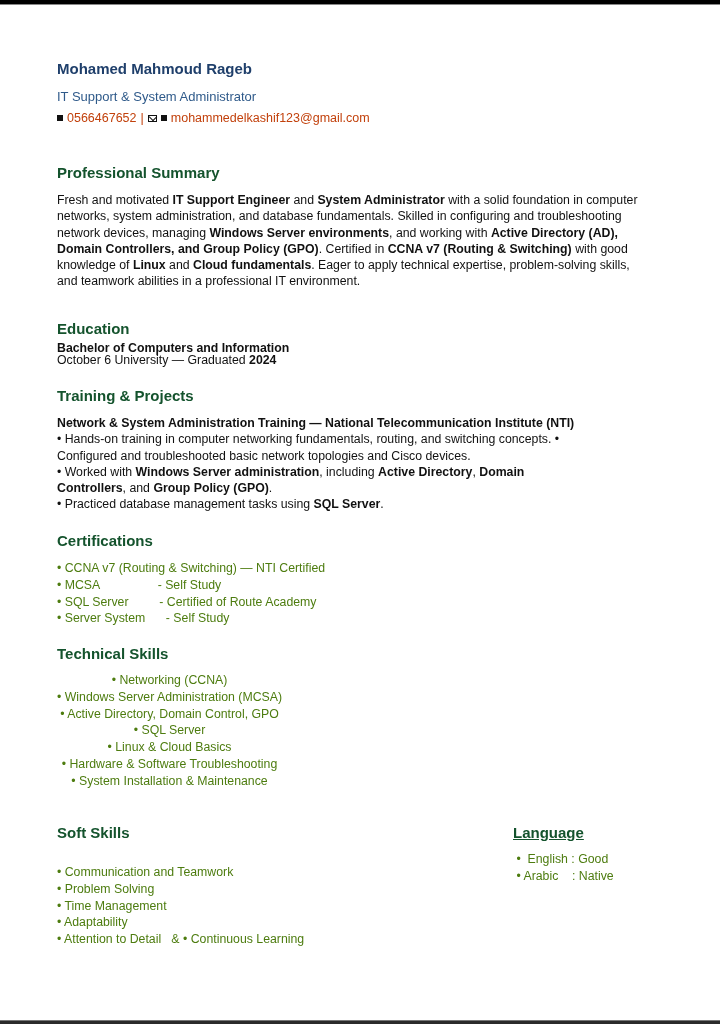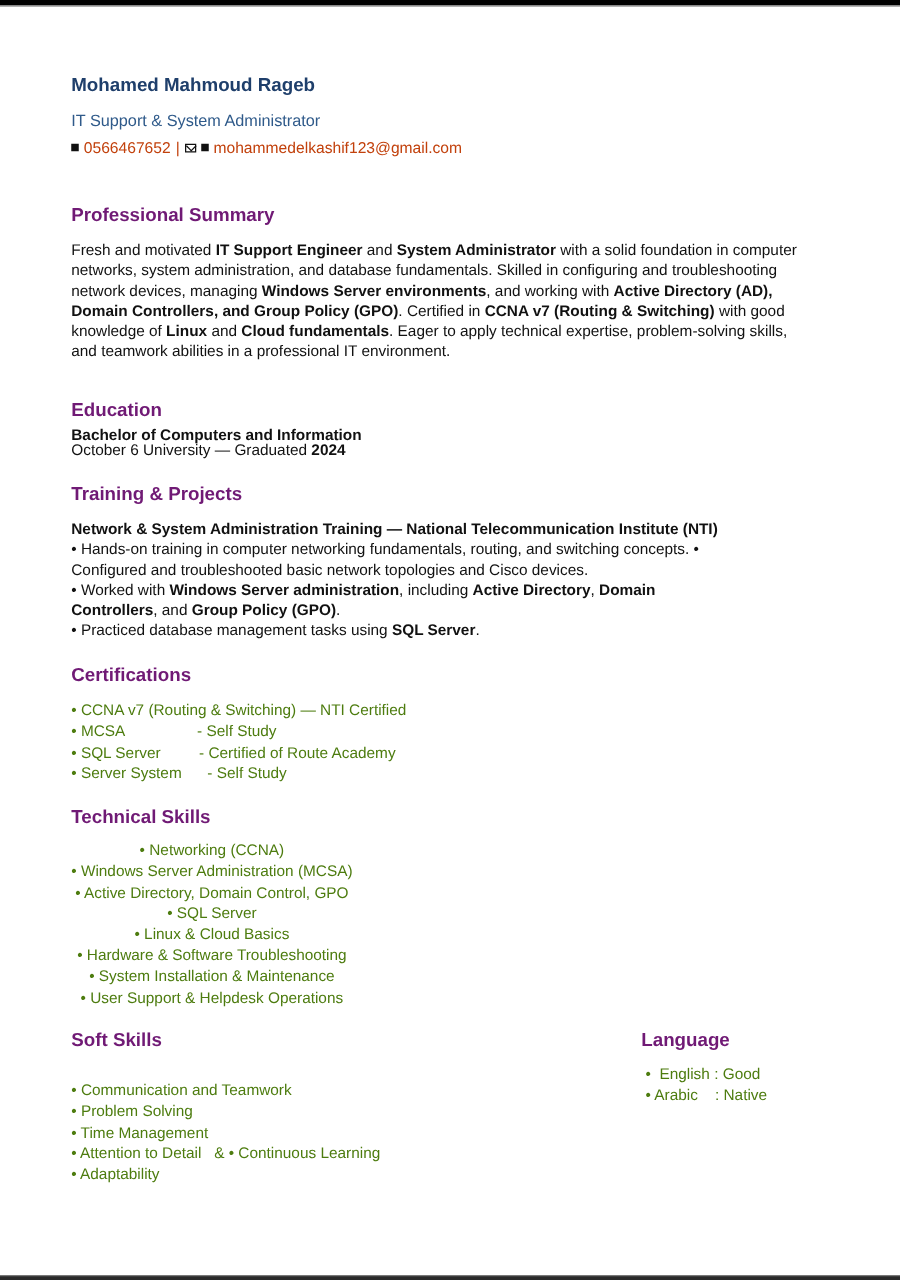--- a/index.html
+++ b/index.html
@@ -10,21 +10,21 @@
     .topbar { position: absolute; left: 0; top: 0; width: 720px; height: 4px; background: #000; border-bottom: 1px solid #888; }
     .bottombar { position: absolute; left: 0; bottom: 0; width: 720px; height: 3px; background: #2a2a2a; border-top: 1px solid #777; }
     .page { position: absolute; left: 57px; top: 0; width: 600px; }
     .abs { position: absolute; white-space: nowrap; }
     .name { top: 60px; font-size: 15px; font-weight: bold; color: #1f3f6b; }
     .title { top: 89px; font-size: 13px; color: #2f5a8a; }
     .contact { top: 111px; font-size: 12.5px; color: #c2410c; display: flex; align-items: center; gap: 4px; }
     .sq { display: inline-block; width: 6px; height: 6px; background: #111; }
     .mail-icon { display: inline-block; width: 9px; height: 7px; border: 1px solid #111; position: relative; box-sizing: border-box; }
     .mail-icon::after { content: ""; position: absolute; left: 1px; top: -2px; width: 5px; height: 5px; border-right: 1px solid #111; border-bottom: 1px solid #111; transform: rotate(45deg); }
-    h2 { margin: 0; font-size: 15px; font-weight: bold; color: #701a75; }
+    h2 { margin: 0; font-size: 15px; font-weight: bold; color: #14532d; }
     .para { font-size: 12.3px; line-height: 16.3px; color: #111; white-space: normal; }
     .para b { font-weight: bold; }
     .list { font-size: 12.3px; line-height: 16.8px; color: #4d7c0f; }
     .list div { white-space: pre; }
   </style>
 </head>
 <body>
 
 <div class="topbar"></div>
 
@@ -62,32 +62,31 @@
 
   <h2 class="abs" style="top:645px;">Technical Skills</h2>
   <div class="abs list" style="top:672px;text-align:center;">
       <div>• Networking (CCNA)</div>
       <div>• Windows Server Administration (MCSA)</div>
       <div>• Active Directory, Domain Control, GPO</div>
       <div>• SQL Server</div>
       <div>• Linux &amp; Cloud Basics</div>
       <div>• Hardware &amp; Software Troubleshooting</div>
       <div>• System Installation &amp; Maintenance</div>
-      <div>• User Support &amp; Helpdesk Operations</div>
     </div>
 
   <h2 class="abs" style="top:824px;">Soft Skills</h2>
   <div class="abs list" style="top:851px;margin-top:13px;">
       <div>• Communication and Teamwork</div>
       <div>• Problem Solving</div>
       <div>• Time Management</div>
+      <div>• Adaptability</div>
       <div>• Attention to Detail   &amp; • Continuous Learning</div>
-      <div>• Adaptability</div>
     </div>
 
-  <h2 class="abs" style="top:824px; left:456px;">Language</h2>
+  <h2 class="abs" style="top:824px; left:456px;text-decoration:underline;">Language</h2>
   <div class="abs list" style="top:851px; left:456px;">
       <div> •  English : Good</div>
       <div> • Arabic    : Native</div>
     </div>
 </div>
 
 <div class="bottombar"></div>
 
 </body></html>

